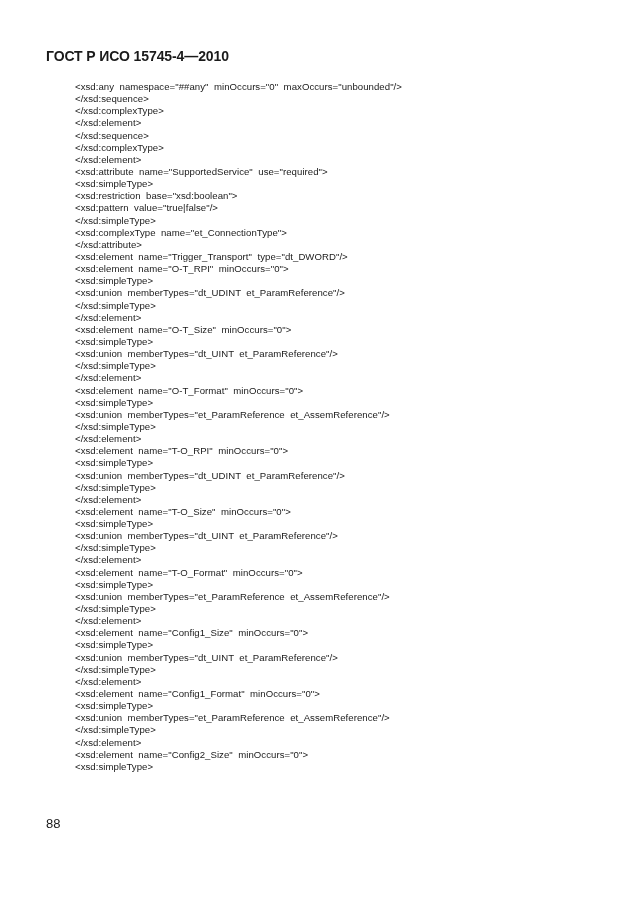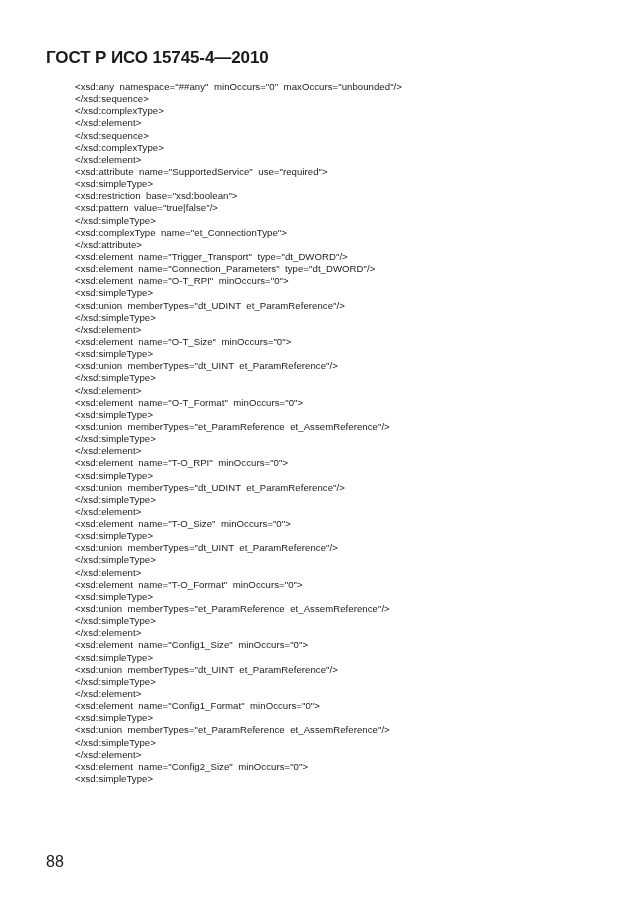--- a/index.html
+++ b/index.html
@@ -12,21 +12,21 @@
       height: 913px;
       position: relative;
       overflow: hidden;
       font-family: "Liberation Sans", sans-serif;
       color: #1a1a1a;
     }
     .doc-header {
       position: absolute;
       left: 46px;
       top: 48px;
-      font-size: 17px;
+      font-size: 14px;
       font-weight: bold;
       letter-spacing: -0.1px;
       white-space: nowrap;
     }
     .code-block {
       position: absolute;
       left: 75px;
       top: 81px;
       margin: 0;
       padding: 0;
@@ -35,22 +35,22 @@
     .code-line {
       font-size: 9.6px;
       line-height: 12.15px;
       height: 12.15px;
       white-space: pre;
       letter-spacing: 0.05px;
     }
     .page-number {
       position: absolute;
       left: 46px;
-      top: 853px;
-      font-size: 16px;
+      top: 816px;
+      font-size: 13px;
     }
   </style>
 </head>
 <body>
 
 <div class="doc-header">ГОСТ Р ИСО 15745-4—2010</div>
 
 <ul class="code-block" id="code-block">
     <li class="code-line">&lt;xsd:any  namespace="##any"  minOccurs="0"  maxOccurs="unbounded"/&gt;</li>
     <li class="code-line">&lt;/xsd:sequence&gt;</li>
@@ -60,21 +60,20 @@
     <li class="code-line">&lt;/xsd:complexType&gt;</li>
     <li class="code-line">&lt;/xsd:element&gt;</li>
     <li class="code-line">&lt;xsd:attribute  name="SupportedService"  use="required"&gt;</li>
     <li class="code-line">&lt;xsd:simpleType&gt;</li>
     <li class="code-line">&lt;xsd:restriction  base="xsd:boolean"&gt;</li>
     <li class="code-line">&lt;xsd:pattern  value="true|false"/&gt;</li>
     <li class="code-line">&lt;/xsd:simpleType&gt;</li>
     <li class="code-line">&lt;xsd:complexType  name="et_ConnectionType"&gt;</li>
     <li class="code-line">&lt;/xsd:attribute&gt;</li>
     <li class="code-line">&lt;xsd:element  name="Trigger_Transport"  type="dt_DWORD"/&gt;</li>
-    <li class="code-line">&lt;xsd:element  name="Connection_Parameters"  type="dt_DWORD"/&gt;</li>
     <li class="code-line">&lt;xsd:element  name="O-T_RPI"  minOccurs="0"&gt;</li>
     <li class="code-line">&lt;xsd:simpleType&gt;</li>
     <li class="code-line">&lt;xsd:union  memberTypes="dt_UDINT  et_ParamReference"/&gt;</li>
     <li class="code-line">&lt;/xsd:simpleType&gt;</li>
     <li class="code-line">&lt;/xsd:element&gt;</li>
     <li class="code-line">&lt;xsd:element  name="O-T_Size"  minOccurs="0"&gt;</li>
     <li class="code-line">&lt;xsd:simpleType&gt;</li>
     <li class="code-line">&lt;xsd:union  memberTypes="dt_UINT  et_ParamReference"/&gt;</li>
     <li class="code-line">&lt;/xsd:simpleType&gt;</li>
     <li class="code-line">&lt;/xsd:element&gt;</li>

